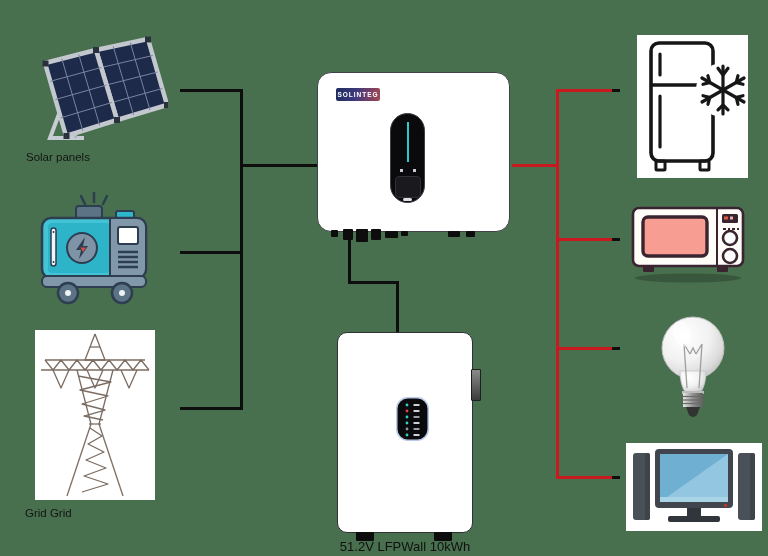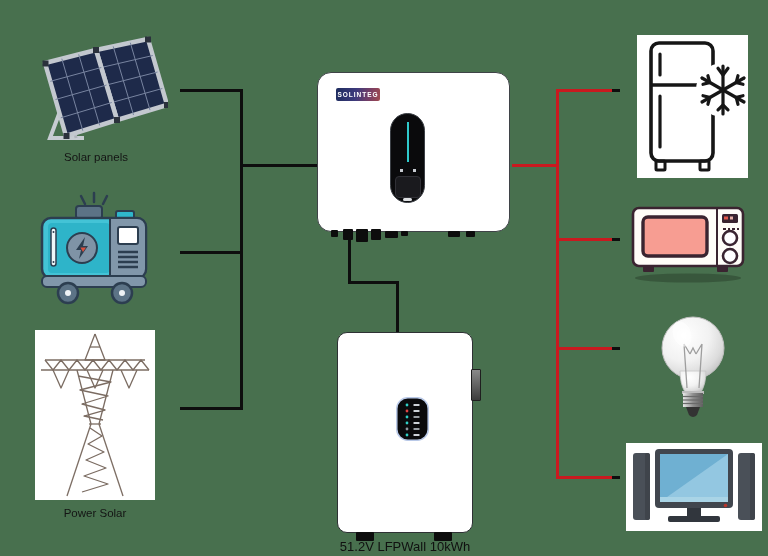--- a/index.html
+++ b/index.html
@@ -1,20 +1,20 @@
 <!DOCTYPE html>
 <html><head>
 <meta charset="utf-8">
 <style>
   html,body{margin:0;padding:0;}
   .canvas{position:relative;width:768px;height:556px;background:#48704E;overflow:hidden;
           font-family:"Liberation Sans",sans-serif;}
   .abs{position:absolute;}
   .card{position:absolute;background:#fff;}
-  .label{position:absolute;text-align:center;color:#141414;font-size:11.5px;line-height:1.1;}
+  .label{position:absolute;color:#141414;font-size:11.5px;line-height:1.1;}
   .wire{position:absolute;}
   .wire.k{background:#0e0e0e;}
   .wire.r{background:#c9191f;}
   .nub{position:absolute;background:#0d0d0d;border-radius:1px;}
   .inverter-card{left:317px;top:72px;width:193px;height:160px;border:1.5px solid #3f4347;border-radius:14px;box-sizing:border-box;}
   .logo{position:absolute;left:18px;top:15px;width:44px;height:13px;border-radius:2px;
         background:linear-gradient(100deg,#1d2c5e 0%,#3d3a7c 45%,#7c3f63 78%,#a04a4f 100%);
         color:#fff;font-size:6.5px;font-weight:bold;letter-spacing:1px;text-align:center;line-height:13px;}
   .inv-display{position:absolute;left:72px;top:40px;width:35px;height:90px;background:#0a0a0c;
                border:1px solid #3c4046;border-radius:18px;box-sizing:border-box;}
@@ -108,21 +108,21 @@
         <line x1="42" y1="40" x2="56" y2="94"></line>
           <line x1="78" y1="40" x2="64" y2="94"></line>
         <polyline points="43,46 76,52 45,60 73,66 47,74 70,80 49,86 68,90"></polyline>
         <line x1="54" y1="94" x2="66" y2="94"></line>
         <line x1="56" y1="94" x2="32" y2="166"></line>
           <line x1="64" y1="94" x2="88" y2="166"></line>
         <polyline points="55,98 67,106 53,114 69,122 51,130 71,138 49,146 73,154 47,162"></polyline>
       </g>
     </svg>
   </div>
-  <div class="label" style="left:25px;top:507px;width:140px">Power Solar</div>
+  <div class="label" style="left:25px;top:507px;width:140px">Grid Grid</div>
 
   <div class="wire k" style="left:180px;top:89px;width:63px;height:3px"></div>
   <div class="wire k" style="left:180px;top:251px;width:63px;height:3px"></div>
   <div class="wire k" style="left:180px;top:407px;width:63px;height:3px"></div>
   <div class="wire k" style="left:240px;top:89px;width:3px;height:321px"></div>
   <div class="wire k" style="left:242px;top:164px;width:75px;height:3px"></div>
 
   <div class="card inverter-card">
     <div class="logo">SOLINTEG</div>
     <div class="inv-display">

